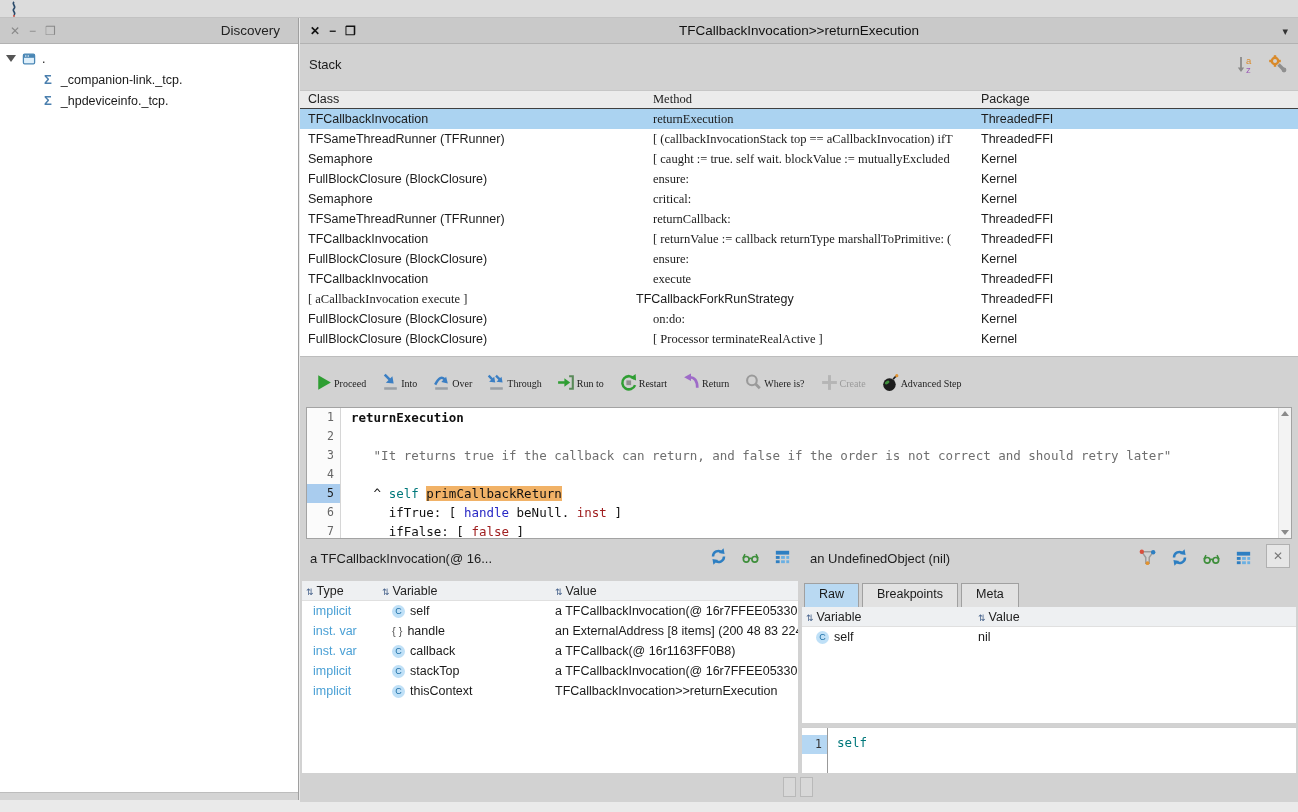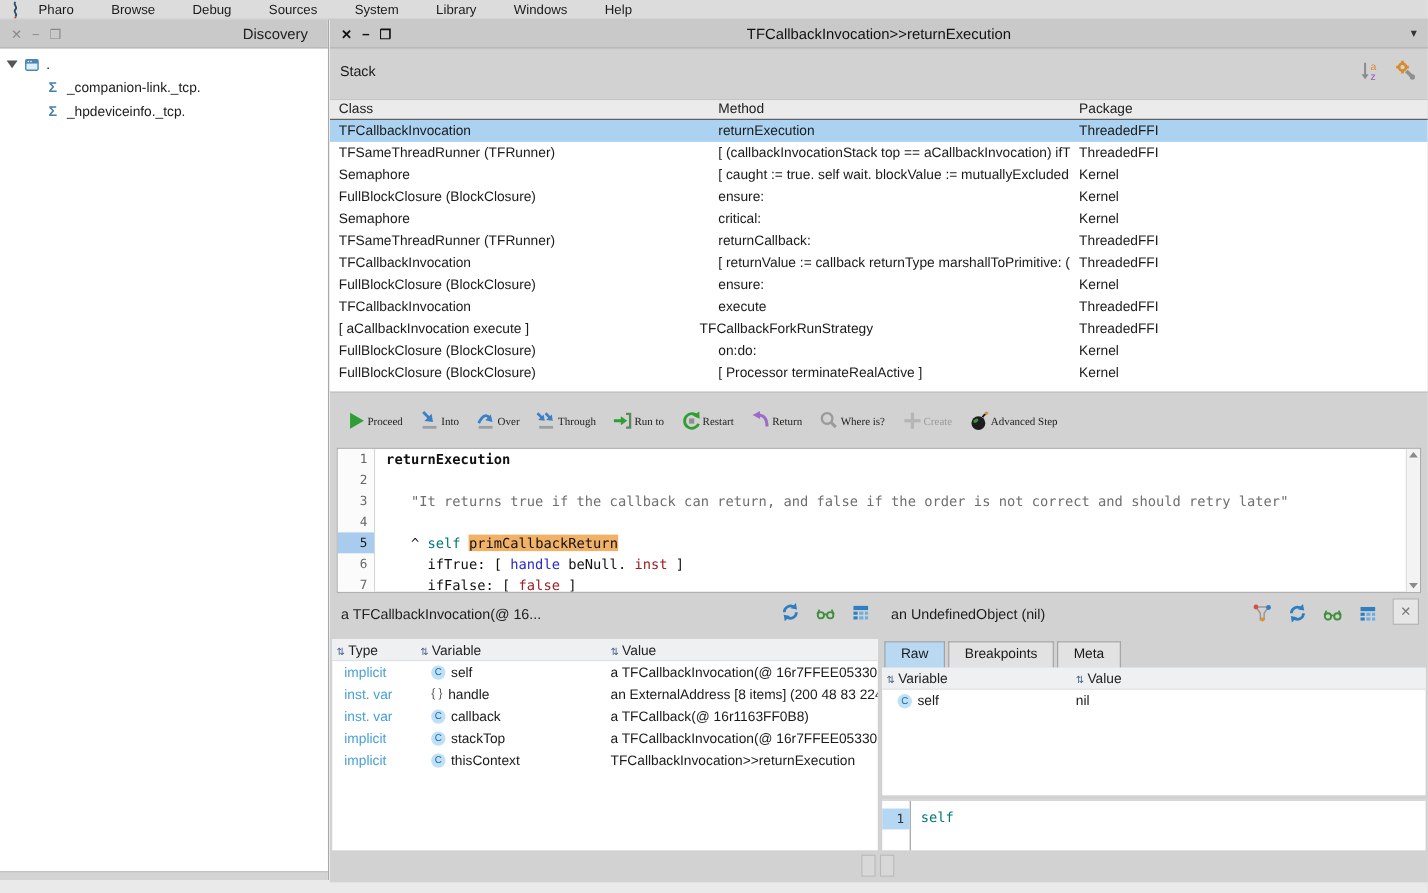--- a/index.html
+++ b/index.html
@@ -37,21 +37,21 @@
   .debugger .winctrls { color:#111; font-weight:bold; z-index:2; }
 
   .stack-band { height:46px; position:relative; }
   .stack-label { position:absolute; left:9px; top:13px; font-size:13px; }
   .stack-icons { position:absolute; right:10px; top:10px; display:flex; gap:12px; }
   .icn { display:inline-flex; }
   .icn svg { display:block; }
 
   .stack-header { height:19px; background:#ebebeb; border-top:1px solid #c6c6c6; border-bottom:1px solid #404040;
                   display:flex; font-size:12.5px; color:#222; }
-  .col-class { width:345px; } .col-method { width:328px; } .col-package { flex:1; }
+  .col-class { width:345px; } .col-method { width:328px;font-family:Liberation Serif, serif; } .col-package { flex:1; }
   .shcell { padding-left:8px; line-height:17px; white-space:nowrap; overflow:hidden; }
   .stack-rows { height:247px; background:#fff; overflow:hidden; }
   .srow { display:flex; height:20px; font-size:12.5px; }
   .srow.sel { background:#abd3f1; }
   .scell { padding-left:8px; line-height:20px; white-space:nowrap; overflow:hidden; }
 
   
   .toolbar { height:51px; border-top:1px solid #bdbdbd; display:flex; align-items:center; padding-left:8px; gap:4px; }
   .tbtn { display:flex; flex-direction:row; align-items:center; min-width:38px; padding:2px 5px; cursor:default;font-family:Liberation Serif, serif; }
   .tbtn .icn svg { width:21px; height:21px; }
@@ -117,30 +117,20 @@
 </head>
 <body>
 
 <div class="menubar">
   <span class="logo icn">
       <svg viewBox="0 0 20 20" width="16" height="16">
         <path d="M10 1 C6.5 4 13.5 6.5 10 9.5 C6.5 12.5 13.5 14.5 10 17.5" fill="none" stroke="#2a4a6a" stroke-width="2"></path>
         <circle cx="10" cy="18.6" r="1.2" fill="#c0392b"></circle>
       </svg>
     </span>
-  <div id="menu-items" style="display:flex;">
-      <span class="mitem">Pharo</span>
-      <span class="mitem">Browse</span>
-      <span class="mitem">Debug</span>
-      <span class="mitem">Sources</span>
-      <span class="mitem">System</span>
-      <span class="mitem">Library</span>
-      <span class="mitem">Windows</span>
-      <span class="mitem">Help</span>
-    </div>
 </div>
 
 <div class="discovery">
   <div class="winbar">
     <div class="winctrls">
       <span>✕</span>
       <span>−</span>
       <span>❒</span>
     </div>
     <span class="disc-title">Discovery</span>

